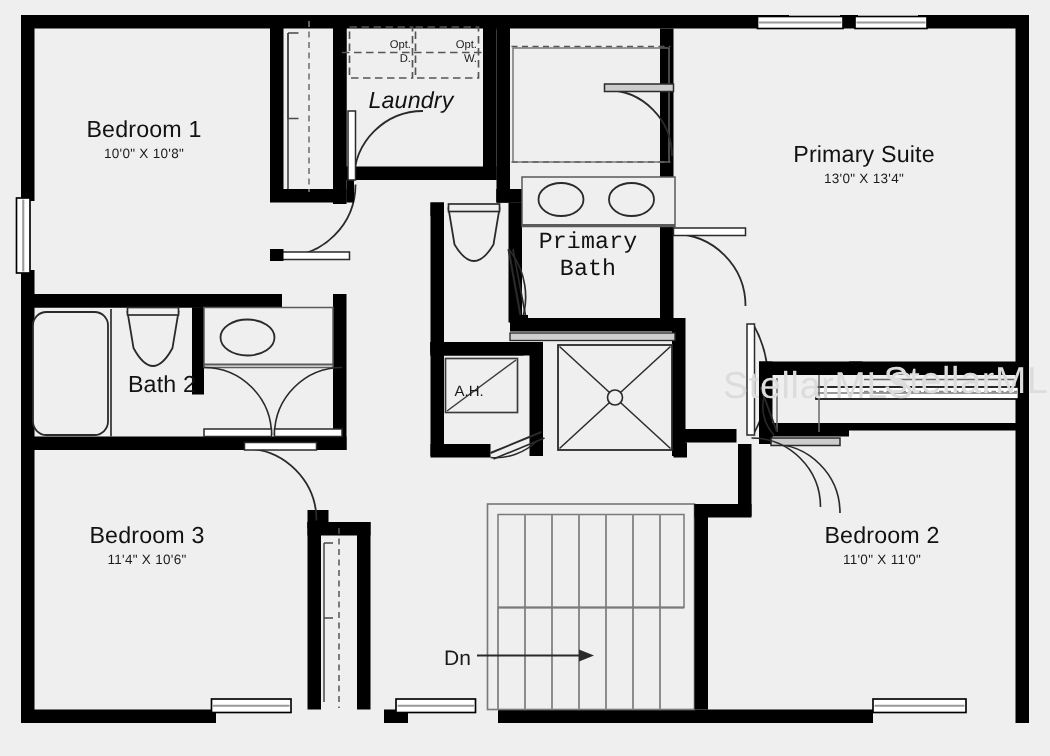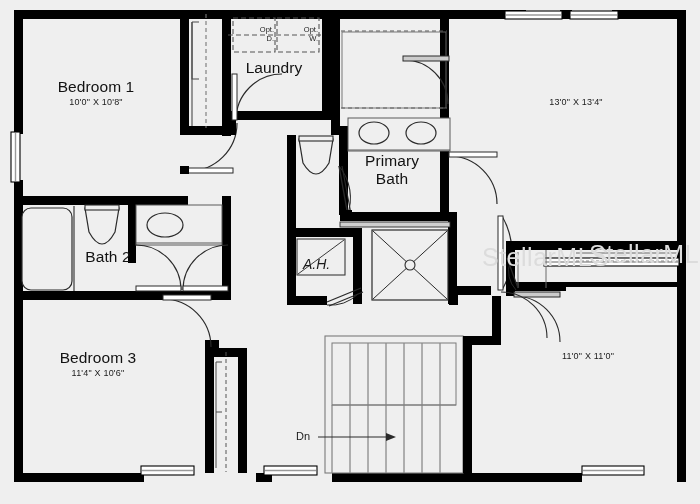--- a/index.html
+++ b/index.html
@@ -36,48 +36,48 @@
     pointer-events: none;
   }
   .room-name {
     font-size: 15.5px;
     letter-spacing: 0.1px;
     line-height: 17px;
     color: #121212;
   }
   .room-name.two-line {
     line-height: 18px;
+    font-family: Liberation Mono, monospace;
   }
   .room-dims {
     font-size: 9px;
     letter-spacing: 0.2px;
     line-height: 12px;
     margin-top: 1px;
     color: #1b1b1b;
   }
   .tiny-label {
     position: absolute;
     font-size: 7.5px;
     line-height: 9px;
     text-align: right;
     color: #1b1b1b;
     white-space: nowrap;
   }
   .stair-label {
     position: absolute;
-    font-size: 11px;
-    color: #1b1b1b;
-    white-space: nowrap;
-  }
-  .ah-label {
-    position: absolute;
     font-size: 14px;
     color: #1b1b1b;
     white-space: nowrap;
-    font-style: italic;
+  }
+  .ah-label {
+    position: absolute;
+    font-size: 10px;
+    color: #1b1b1b;
+    white-space: nowrap;
   }
   .watermark {
     position: absolute;
     font-size: 25px;
     color: #dcdcdc;
     font-family: "Liberation Sans", sans-serif;
     letter-spacing: 0.5px;
     white-space: nowrap;
     pointer-events: none;
     user-select: none;
@@ -386,51 +386,53 @@
       <rect x="287" y="135" width="9" height="9"></rect>
     </g>
 
   </svg>
 
   <div class="room-label" style="left:26px; top:78px; width:140px;">
     <div class="room-name">Bedroom 1</div>
     <div class="room-dims">10'0" X 10'8"</div>
   </div>
 
-  <div class="room-label" style="left:214px; top:59px; width:120px;">
+  <div class="room-label" style="left:214px; top:59px; width:120px;font-style:italic;">
     <div class="room-name">Laundry</div>
   </div>
 
   <div class="tiny-label" style="left:232px; top:25px; width:42px;">
     <div>Opt.</div>
     <div>D.</div>
   </div>
   <div class="tiny-label" style="left:276px; top:25px; width:42px;">
     <div>Opt.</div>
     <div>W.</div>
   </div>
 
   <div class="room-label" style="left:486px; top:95px; width:180px;">
+    <div class="room-name">Primary Suite</div>
     <div class="room-dims">13'0" X 13'4"</div>
   </div>
 
   <div class="room-label" style="left:350px; top:152px; width:84px;">
     <div class="room-name two-line" style="white-space:normal;">Primary Bath</div>
   </div>
 
   <div class="room-label" style="left:58px; top:248px; width:100px;">
     <div class="room-name">Bath 2</div>
   </div>
 
   <div class="room-label" style="left:28px; top:349px; width:140px;">
     <div class="room-name">Bedroom 3</div>
     <div class="room-dims">11'4" X 10'6"</div>
   </div>
 
   <div class="room-label" style="left:518px; top:349px; width:140px;">
+    <div class="room-name">Bedroom 2</div>
     <div class="room-dims">11'0" X 11'0"</div>
   </div>
 
   <div class="ah-label" style="left:303px; top:256px;">A.H.</div>
 
   <div class="stair-label" style="left:296px; top:430px;">Dn</div>
 
   <div class="watermark" style="left:589px; top:240px;">StellarMLS</div>
   <div class="watermark" style="left:482px; top:243px;">StellarMLS</div>
 

